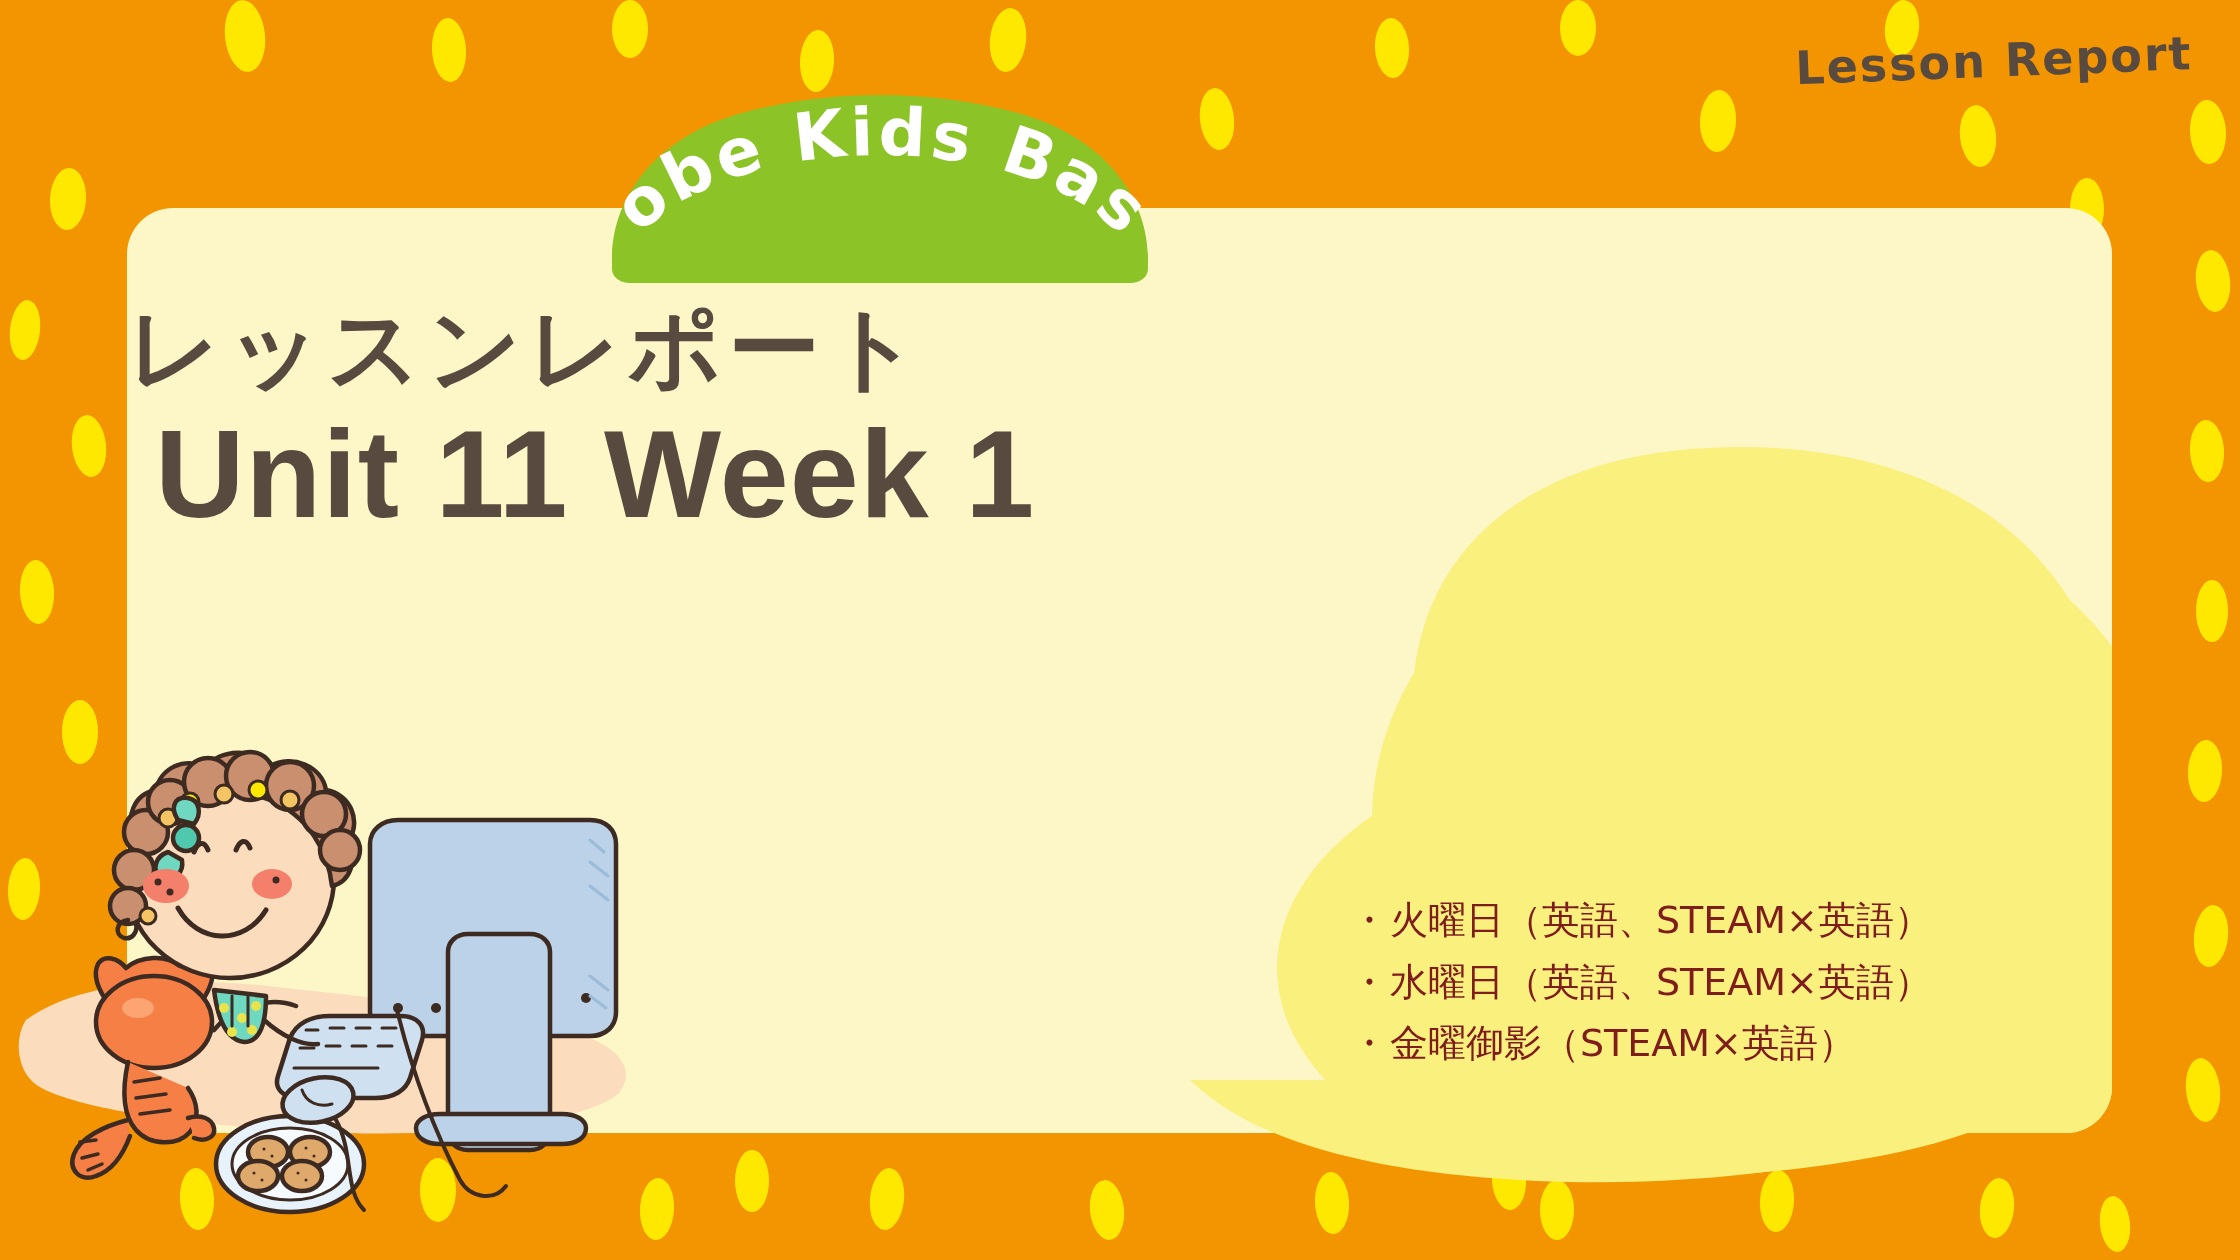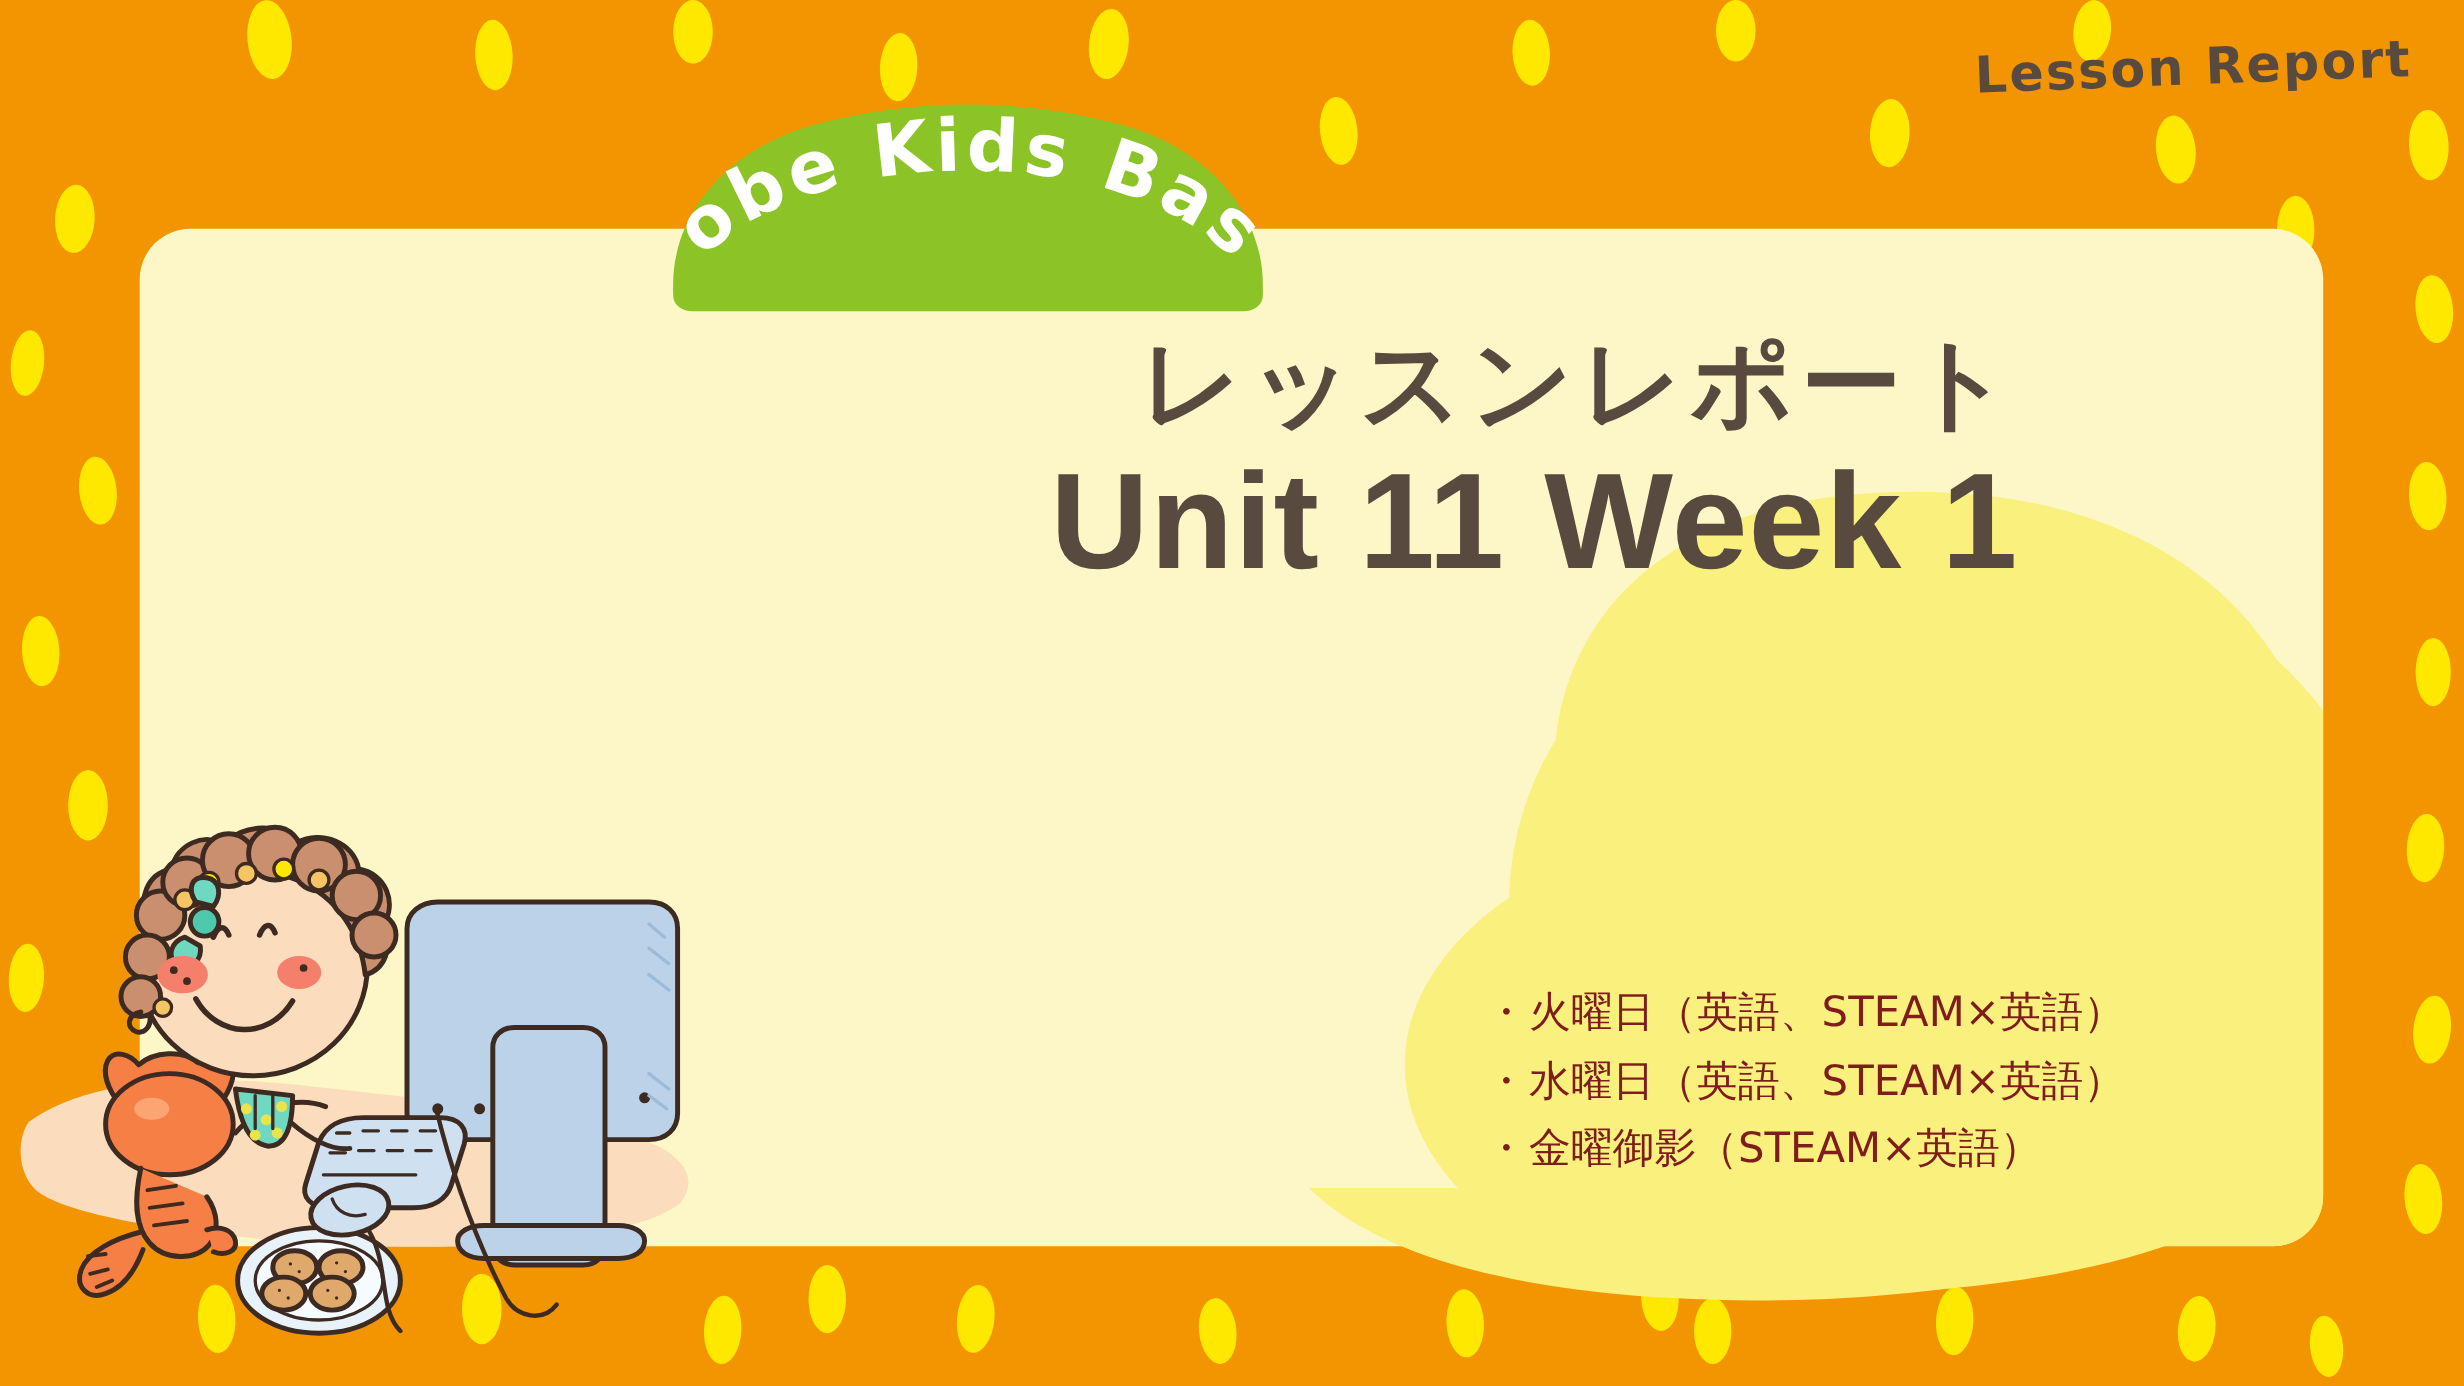--- a/index.html
+++ b/index.html
@@ -68,21 +68,21 @@
     letter-spacing: 4px;
   }
 
   
   #headline {
     position: absolute;
     left: 127px;
     top: 262px;
     width: 1708px;
     z-index: 7;
-    text-align: right;
+    text-align: left;
     pointer-events: none;
   }
   #jp-title {
     font-family: "DejaVu Sans", sans-serif;
     font-weight: 700;
     font-size: 92px;
     color: #584A3F;
     letter-spacing: 6px;
     line-height: 1.15;
     margin: 0;
@@ -90,20 +90,21 @@
   }
   #unit-title {
     font-family: "Liberation Sans", "DejaVu Sans", sans-serif;
     font-weight: 700;
     font-size: 124px;
     color: #584A3F;
     letter-spacing: 1px;
     line-height: 1.08;
     margin: 0;
     padding-top: 6px;
+    padding-left: 28px;
   }
 
   
   #kicker {
     position: absolute;
     right: 48px;
     top: 26px;
     z-index: 8;
     font-family: "DejaVu Sans", sans-serif;
     font-weight: 700;

